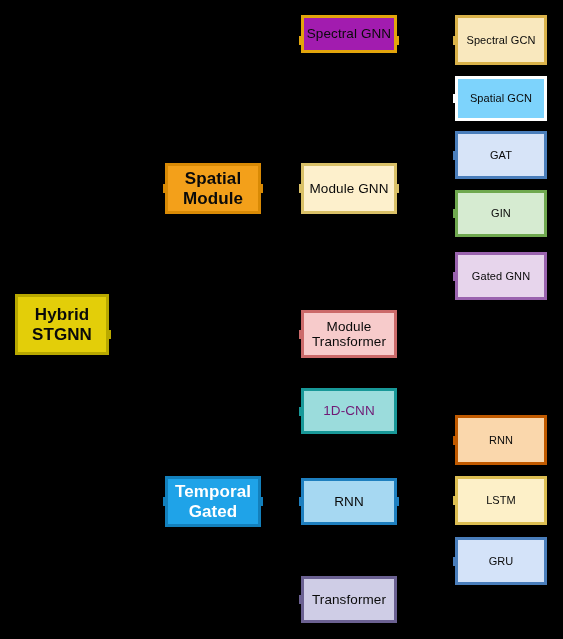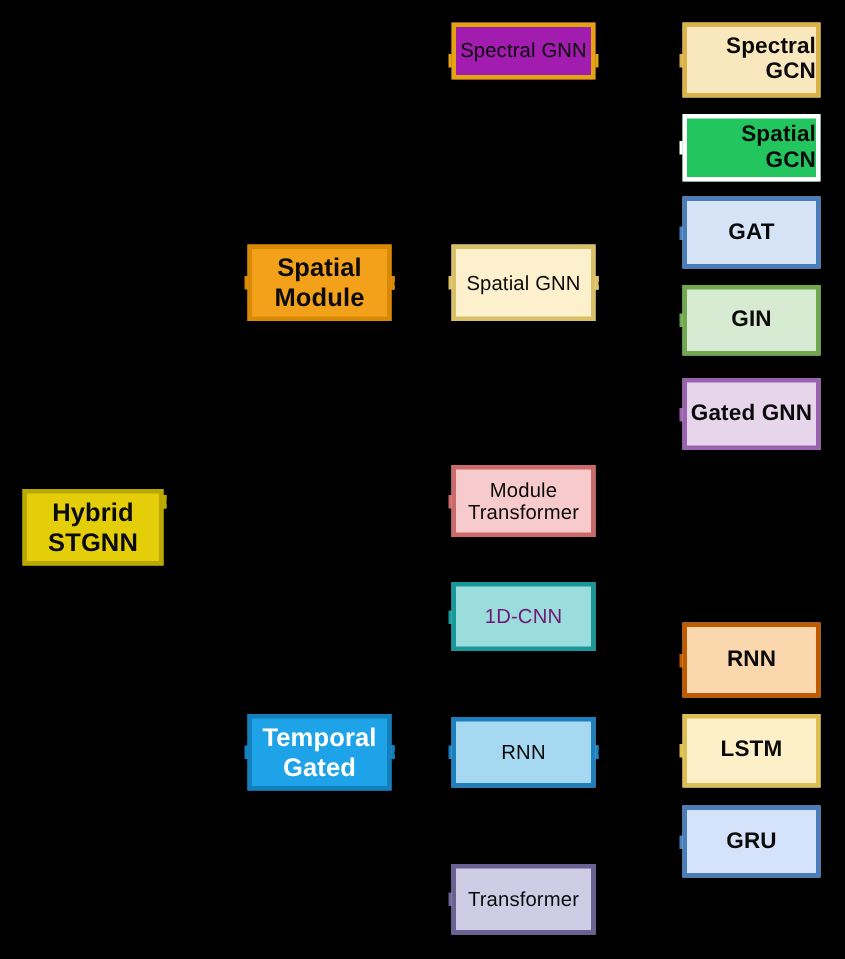--- a/index.html
+++ b/index.html
@@ -41,22 +41,22 @@
     border-width: 3px;
   }
 
   .col-method .node {
     font-size: 13.5px;
     font-weight: normal;
     border-width: 3px;
   }
 
   .col-variant .node {
-    font-size: 15px;
-    font-weight: bold;
+    font-size: 11px;
+    font-weight: normal;
     border-width: 3px;
     text-align: right;
   }
 
   
   .link {
     position: absolute;
     background: #000000;
     height: 2px;
   }
@@ -149,44 +149,44 @@
       <div class="port" style="left: 395px; top: 497px; background: rgb(30, 127, 191);"></div>
       <div class="port" style="left: 453px; top: 496px; background: rgb(220, 190, 82);"></div>
       <div class="link" style="left: 397px; top: 500.5px; width: 29px; background: rgb(0, 0, 0);"></div>
       <div class="link" style="left: 425px; top: 501.5px; width: 2px; height: 59.5px; background: rgb(0, 0, 0);"></div>
       <div class="link" style="left: 426px; top: 560px; width: 29px; background: rgb(0, 0, 0);"></div>
       <div class="port" style="left: 395px; top: 497px; background: rgb(30, 127, 191);"></div>
       <div class="port" style="left: 453px; top: 556.5px; background: rgb(74, 126, 187);"></div>
     </div>
 
   <div class="col-root">
-    <div class="node" style="left: 15px; top: 326px; width: 94px; height: 51px; background: rgb(227, 206, 9); border-color: rgb(184, 168, 0); color: rgb(10, 10, 10); font-weight: bold;">Hybrid
+    <div class="node" style="left: 15px; top: 294px; width: 94px; height: 61px; background: rgb(227, 206, 9); border-color: rgb(184, 168, 0); color: rgb(10, 10, 10); font-weight: bold;">Hybrid
 STGNN</div>
   </div>
 
   <div class="col-module">
     <div class="node" style="left: 165px; top: 163px; width: 96px; height: 51px; background: rgb(243, 160, 26); border-color: rgb(217, 138, 5); color: rgb(10, 10, 10); font-weight: bold;">Spatial
 Module</div>
     <div class="node" style="left: 165px; top: 476px; width: 96px; height: 51px; background: rgb(31, 163, 232); border-color: rgb(19, 128, 188); color: rgb(255, 255, 255); font-weight: bold;">Temporal
 Gated</div>
   </div>
 
   <div class="col-method">
     <div class="node" style="left: 301px; top: 15px; width: 96px; height: 38px; background: #a21caf; border-color: rgb(226, 165, 12); color: rgb(10, 10, 10);">Spectral GNN</div>
-    <div class="node" style="left: 301px; top: 163px; width: 96px; height: 51px; background: rgb(253, 240, 204); border-color: rgb(217, 192, 103); color: rgb(10, 10, 10);">Spatial GNN</div>
+    <div class="node" style="left: 301px; top: 163px; width: 96px; height: 51px; background: rgb(253, 240, 204); border-color: rgb(217, 192, 103); color: rgb(10, 10, 10);">Module GNN</div>
     <div class="node" style="left: 301px; top: 310px; width: 96px; height: 48px; background: rgb(247, 203, 203); border-color: rgb(203, 106, 106); color: rgb(10, 10, 10);">Module
 Transformer</div>
     <div class="node" style="left: 301px; top: 388px; width: 96px; height: 46px; background: rgb(155, 220, 220); border-color: rgb(24, 152, 152); color: #701a75;">1D-CNN</div>
     <div class="node" style="left: 301px; top: 478px; width: 96px; height: 47px; background: rgb(166, 216, 242); border-color: rgb(30, 127, 191); color: rgb(10, 10, 10);">RNN</div>
     <div class="node" style="left: 301px; top: 576px; width: 96px; height: 47px; background: rgb(207, 205, 230); border-color: rgb(107, 97, 146); color: rgb(10, 10, 10);">Transformer</div>
   </div>
 
   <div class="col-variant">
     <div class="node" style="left: 455px; top: 15px; width: 92px; height: 50px; background: rgb(249, 232, 190); border-color: rgb(217, 178, 74); color: rgb(10, 10, 10);">Spectral GCN</div>
-    <div class="node" style="left: 455px; top: 76px; width: 92px; height: 45px; background: #22c55e; border-color: rgb(255, 255, 255); color: rgb(10, 10, 10);">Spatial GCN</div>
+    <div class="node" style="left: 455px; top: 76px; width: 92px; height: 45px; background: #7dd3fc; border-color: rgb(255, 255, 255); color: rgb(10, 10, 10);">Spatial GCN</div>
     <div class="node" style="left: 455px; top: 131px; width: 92px; height: 48px; background: rgb(215, 228, 248); border-color: rgb(74, 126, 187); color: rgb(10, 10, 10);">GAT</div>
     <div class="node" style="left: 455px; top: 190px; width: 92px; height: 47px; background: rgb(214, 235, 209); border-color: rgb(111, 168, 79); color: rgb(10, 10, 10);">GIN</div>
     <div class="node" style="left: 455px; top: 252px; width: 92px; height: 48px; background: rgb(231, 213, 236); border-color: rgb(154, 99, 174); color: rgb(10, 10, 10);">Gated GNN</div>
     <div class="node" style="left: 455px; top: 415px; width: 92px; height: 50px; background: rgb(250, 215, 172); border-color: rgb(192, 90, 0); color: rgb(10, 10, 10);">RNN</div>
     <div class="node" style="left: 455px; top: 476px; width: 92px; height: 49px; background: rgb(253, 240, 200); border-color: rgb(220, 190, 82); color: rgb(10, 10, 10);">LSTM</div>
     <div class="node" style="left: 455px; top: 537px; width: 92px; height: 48px; background: rgb(212, 227, 249); border-color: rgb(74, 126, 187); color: rgb(10, 10, 10);">GRU</div>
   </div>
 
 </div>
 

